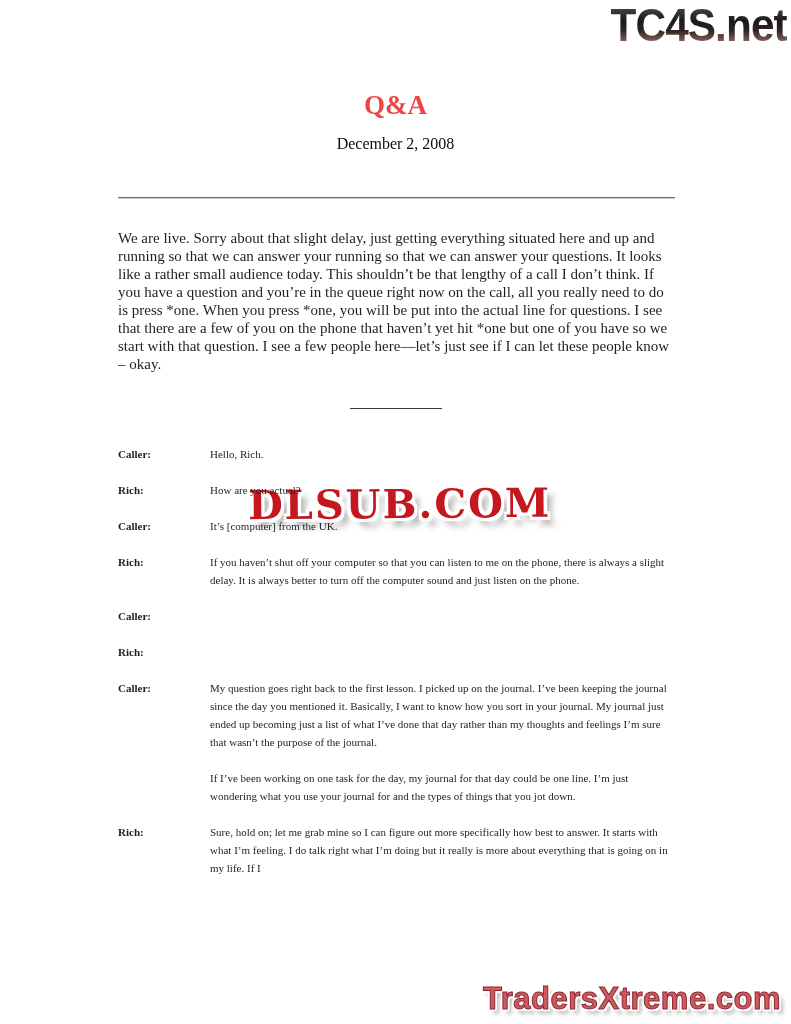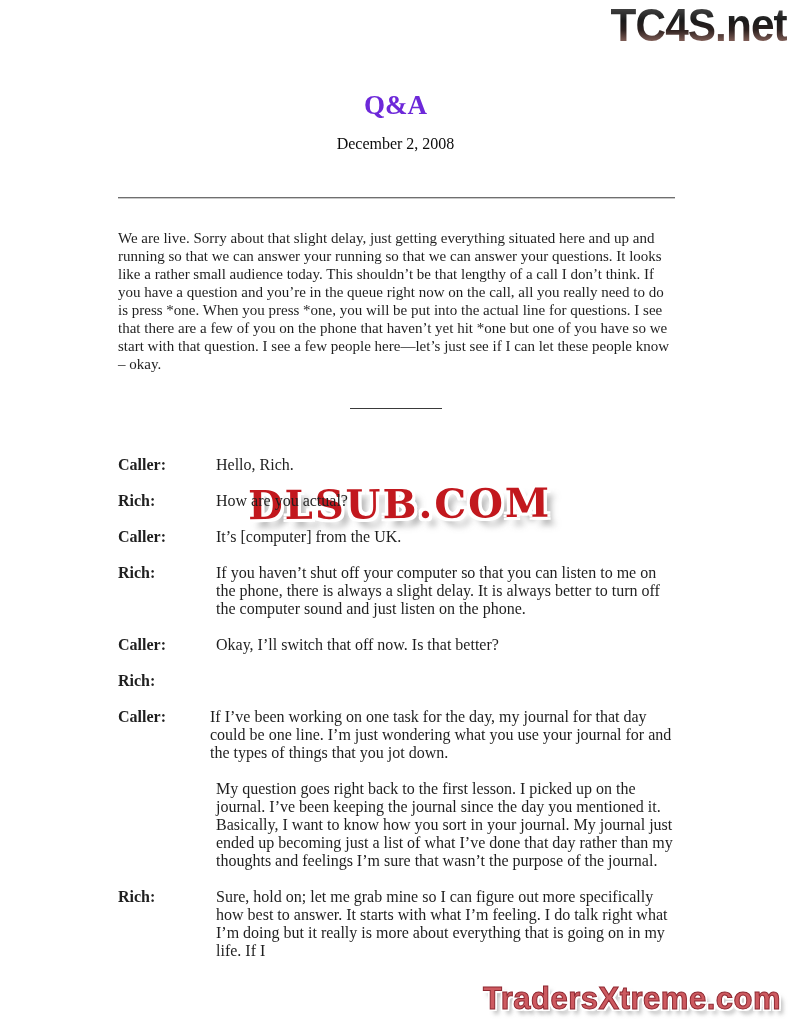--- a/index.html
+++ b/index.html
@@ -46,21 +46,21 @@
       -2px -2px 0 #fff, 2px -2px 0 #fff, -2px 2px 0 #fff, 2px 2px 0 #fff,
       0 -2px 0 #fff, 0 2px 0 #fff, -2px 0 0 #fff, 2px 0 0 #fff,
       4px 5px 4px rgba(130,130,130,0.6);
   }
 
   
   .doc-title {
     position: absolute; top: 91px; left: 0; width: 791px;
     text-align: center;
     font-weight: bold; font-size: 27px; line-height: 1.1;
-    color: #6d28d9;
+    color: #ef4444;
   }
   .doc-date {
     position: absolute; top: 135px; left: 0; width: 791px;
     text-align: center;
     font-size: 16px; line-height: 1.1;
     color: #0c0c0c;
   }
   .top-rule {
     position: absolute; top: 197px; left: 118px; width: 557px; height: 2px;
     background: linear-gradient(180deg, #6f6f6f 0 50%, #c9c9c9 50% 100%);
@@ -68,31 +68,31 @@
   .intro {
     position: absolute; top: 229px; left: 118px; width: 557px;
     font-size: 15px; line-height: 18px;
     text-align: left;
   }
   .mid-rule {
     position: absolute; top: 408px; left: 350px; width: 92px; height: 0;
     border-top: 1px solid #3a3a3a;
   }
   .dialogue {
-    position: absolute; top: 456px; left: 118px; width: 557px;
-    font-size: 16px; line-height: 18px; font-family: Liberation Serif, serif;
+    position: absolute; top: 445px; left: 118px; width: 557px;
+    font-size: 11px; line-height: 18px; font-family: Liberation Serif, serif;
   }
   .dialogue-entry {
     display: grid;
     grid-template-columns: 92px 1fr;
     margin: 0 0 18px 0;
   }
   .speaker { font-weight: bold; }
   .speech-par { margin: 0 0 18px 0; }
-  .speech-par:last-child { margin-bottom: 0; margin-left: 6px; }
+  .speech-par:last-child { margin-bottom: 0; }
 </style>
 </head>
 <body style="--watermark-red: #c2181e; --bottom-red: #cd5a60; --body-text: #1f1f1f;">
 
 <div class="logo-top">TC4S.net</div>
 <div class="watermark-center">DLSUB.COM</div>
 <div class="watermark-bottom">TradersXtreme.com</div>
 
 <div class="doc-title">Q&amp;A</div>
 <div class="doc-date">December 2, 2008</div>
@@ -126,34 +126,31 @@
 
   <div class="dialogue-entry">
     <div class="speaker">Rich:</div>
     <div class="speech">
         <p class="speech-par">If you haven’t shut off your computer so that you can listen to me on the phone, there is always a slight delay. It is always better to turn off the computer sound and just listen on the phone.</p>
       </div>
   </div>
 
   <div class="dialogue-entry">
     <div class="speaker">Caller:</div>
-    <div class="speech">
-        <p class="speech-par">Okay, I’ll switch that off now. Is that better?</p>
-      </div>
   </div>
 
   <div class="dialogue-entry">
     <div class="speaker">Rich:</div>
   </div>
 
   <div class="dialogue-entry">
     <div class="speaker">Caller:</div>
     <div class="speech">
+        <p class="speech-par">My question goes right back to the first lesson. I picked up on the journal. I’ve been keeping the journal since the day you mentioned it. Basically, I want to know how you sort in your journal. My journal just ended up becoming just a list of what I’ve done that day rather than my thoughts and feelings I’m sure that wasn’t the purpose of the journal.</p>
         <p class="speech-par">If I’ve been working on one task for the day, my journal for that day could be one line. I’m just wondering what you use your journal for and the types of things that you jot down.</p>
-        <p class="speech-par">My question goes right back to the first lesson. I picked up on the journal. I’ve been keeping the journal since the day you mentioned it. Basically, I want to know how you sort in your journal. My journal just ended up becoming just a list of what I’ve done that day rather than my thoughts and feelings I’m sure that wasn’t the purpose of the journal.</p>
       </div>
   </div>
 
   <div class="dialogue-entry">
     <div class="speaker">Rich:</div>
     <div class="speech">
         <p class="speech-par">Sure, hold on; let me grab mine so I can figure out more specifically how best to answer. It starts with what I’m feeling. I do talk right what I’m doing but it really is more about everything that is going on in my life. If I</p>
       </div>
   </div>
 </div>

